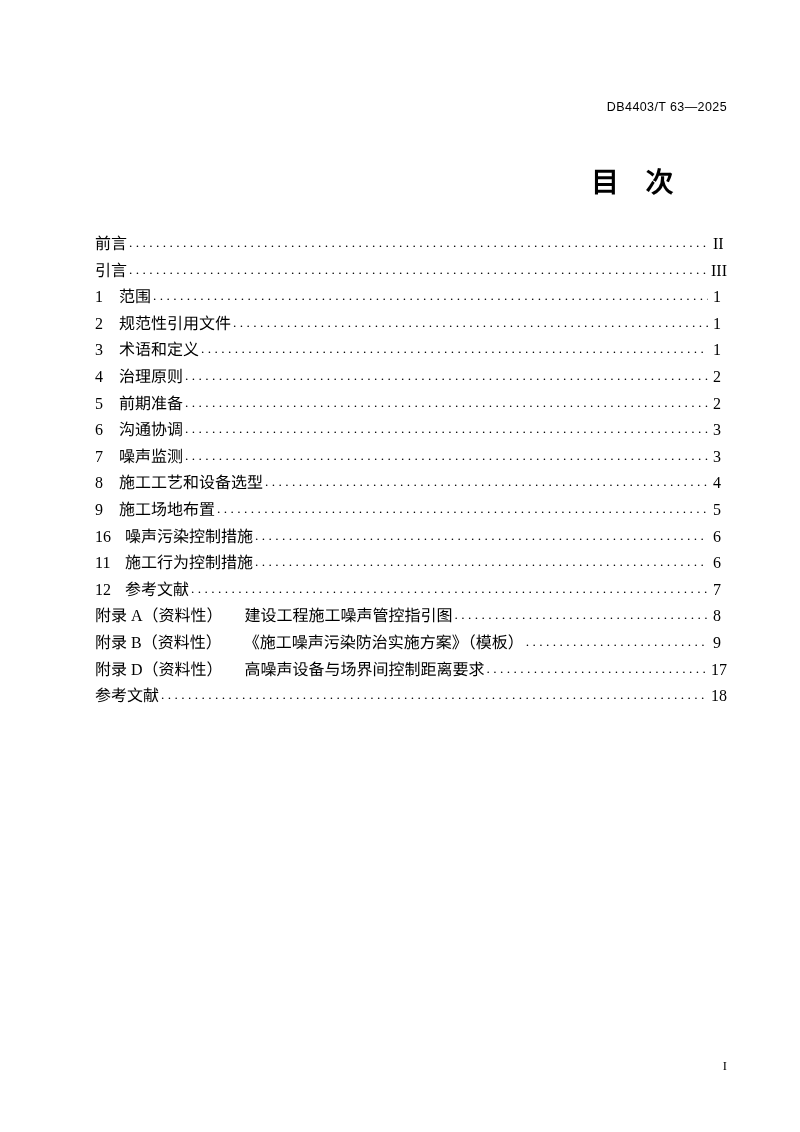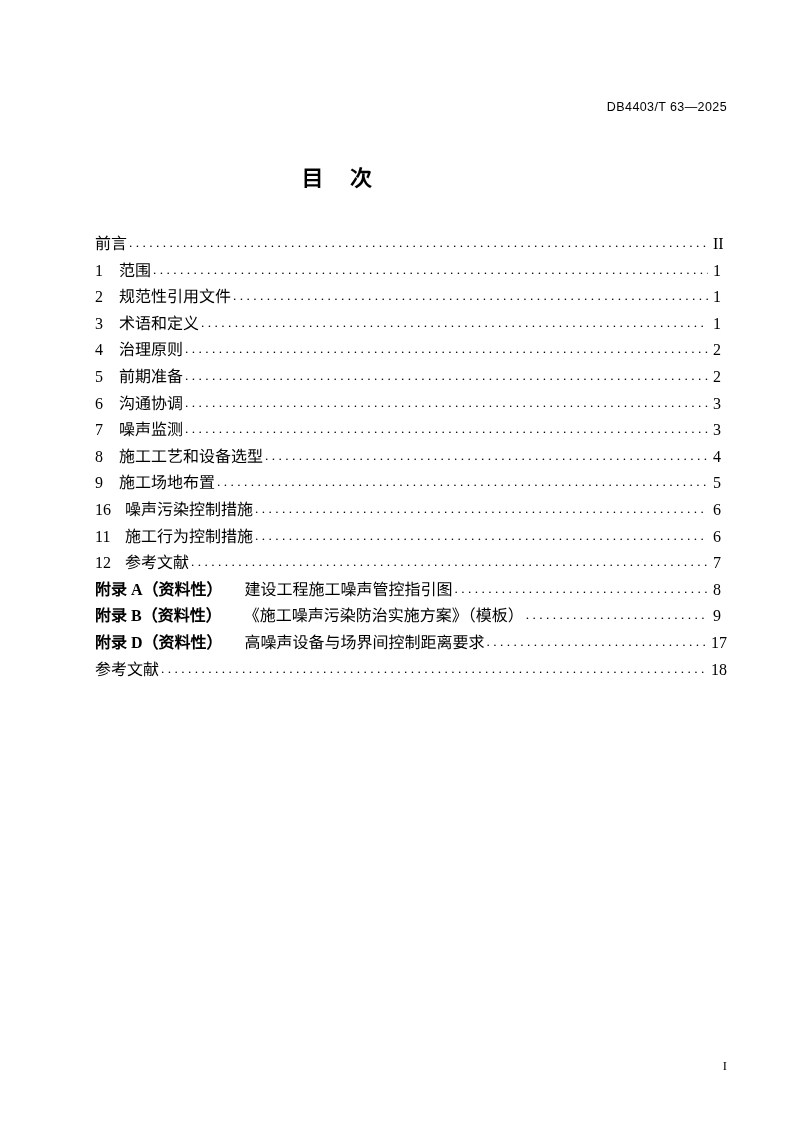--- a/index.html
+++ b/index.html
@@ -31,22 +31,22 @@
     white-space: nowrap;
     color: #000;
   }
 
   
   .toc-title {
     position: absolute;
     top: 152px;
     left: 0;
     width: 674px;
-    text-align: center;
-    font-size: 22px;
+    text-align: right;
+    font-size: 28px;
     font-weight: bold;
     letter-spacing: 0.5px;
     color: #000;
   }
   .toc-title .sp { display: inline-block; width: 26px; }
 
   
   .toc {
     position: absolute;
     top: 228px;
@@ -72,21 +72,21 @@
     flex: 0 0 auto;
     font-family: "Liberation Serif", "DejaVu Serif", serif;
   }
   .num.wide { width: 21px; }
 
   
   .numgap { flex: 0 0 auto; width: 11px; }
   .numgap.wide { width: 9px; }
 
   
-  .annex-label { flex: 0 0 auto; font-weight: bold; }
+  .annex-label { flex: 0 0 auto; }
   .annex-gap { flex: 0 0 auto; width: 22px; }
 
   .label { flex: 0 0 auto; }
 
   
   .leader {
     flex: 1 1 auto;
     min-width: 8px;
     overflow: hidden;
     margin: 0 2px 0 2px;
@@ -131,20 +131,25 @@
     <span>目</span><span class="sp"></span><span>次</span>
   </div>
 
   <div class="toc" id="toc-list">
       <div class="toc-row">
         <span class="label">前言</span>
         <span class="leader"></span>
         <span class="pageno">II</span>
       </div>
       <div class="toc-row">
+        <span class="label">引言</span>
+        <span class="leader"></span>
+        <span class="pageno">III</span>
+      </div>
+      <div class="toc-row">
         <span class="num">1</span>
         <span class="numgap"></span>
         <span class="label">范围</span>
         <span class="leader"></span>
         <span class="pageno">1</span>
       </div>
       <div class="toc-row">
         <span class="num">2</span>
         <span class="numgap"></span>
         <span class="label">规范性引用文件</span>

